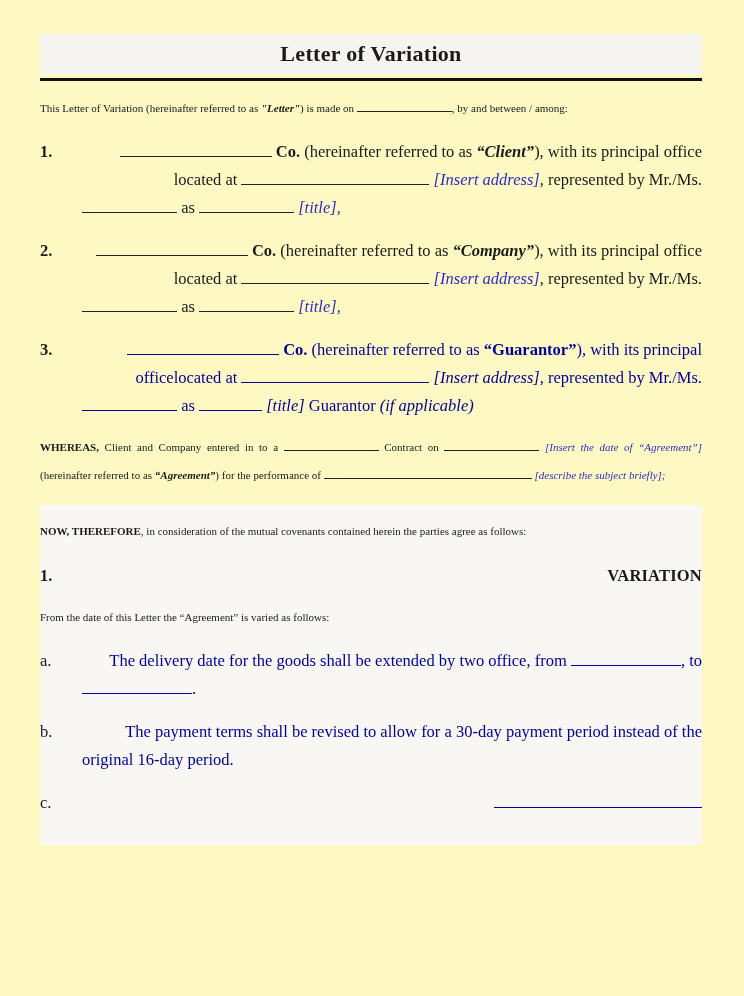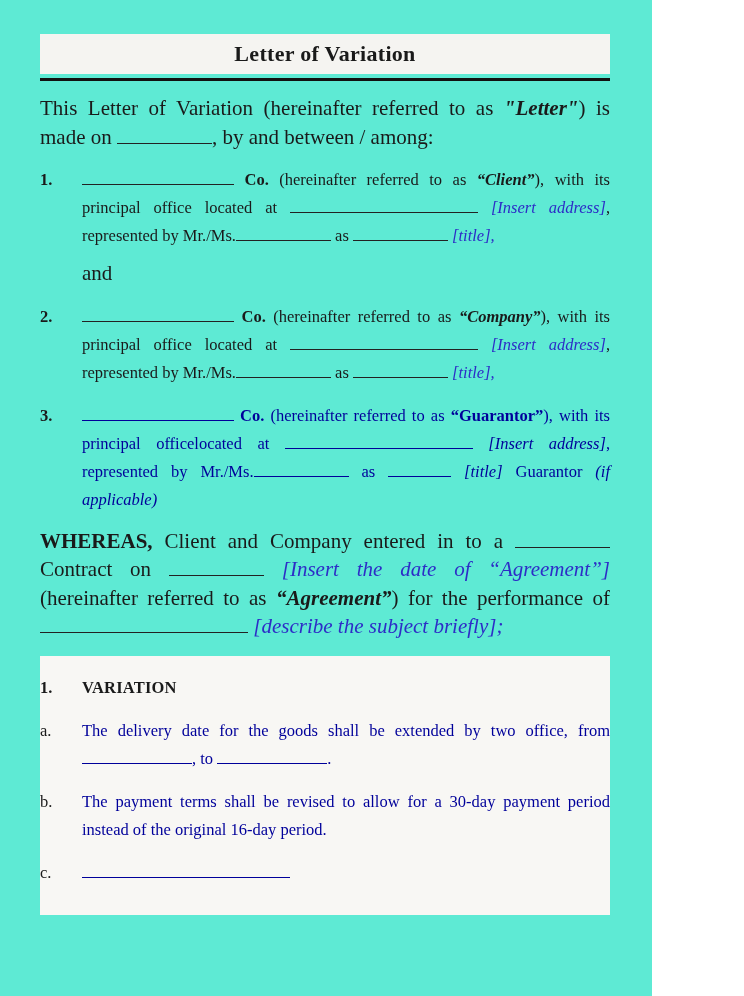--- a/index.html
+++ b/index.html
@@ -11,59 +11,59 @@
     --rule:#111111;
   }
   html,body{margin:0;padding:0;background:#ffffff;}
   body{
     width:744px;height:996px;overflow:hidden;
     font-family:"Liberation Serif","DejaVu Serif",serif;
     color:var(--text);
   }
   .page{
     box-sizing:border-box;
-    width:652px;height:996px;
+    width:744px;height:996px;
     padding:34px 42px 0 40px;
-    background:#5eead4;
+    background:#fef9c3;
   }
   .titlebar{
     background:var(--titlebar);
     text-align:center;
     padding:6px 0 7px 0;
   }
   .titlebar h1{
     margin:0;
     font-size:22px;
     line-height:27px;
     font-weight:bold;
     letter-spacing:0.3px;
   }
   .rule{
     border:none;
     border-top:3px solid var(--rule);
     margin:4px 0 0 0;
   }
   .para{
-    font-size:21px;
+    font-size:11px;
     line-height:28.5px;
     margin:13px 0 0 0;
   }
   .justify{text-align:justify;text-align-last:left;}
   .item{
     display:flex;
     margin:15px 0 0 0;
     font-size:16.5px;
     line-height:28px;
   }
   .item .marker{
     flex:0 0 42px;
     font-weight:bold;
   }
   .item .marker.plain{font-weight:normal;}
-  .item .itext{flex:1 1 auto;}
+  .item .itext{flex:1 1 auto;text-align:right;}
   .heading-item{margin-top:17px;}
   .heading-item .itext{font-weight:bold;letter-spacing:0.2px;}
   .and-sep{margin:9px 0 0 42px;}
   .band{
     background:var(--band);
     margin-top:15px;
     padding:1px 0 15px 0;
   }
   .band > .para:first-child{margin-top:11px;}
   
@@ -99,43 +99,44 @@
   </div>
   <hr class="rule">
 
   <p class="para justify"><span>This Letter of Variation (hereinafter referred to as </span><span class="bi">"Letter"</span><span>) is made on </span><span class="blank sm"></span><span>, by and between / among:</span></p>
 
   <div class="item">
     <span class="marker">1.</span>
     <div class="itext justify"><span class="blank lg"></span><span> </span><span class="b">Co.</span><span> (hereinafter referred to as </span><span class="bi">“Client”</span><span>), with its principal office located at </span><span class="blank xl"></span><span> </span><span class="hint">[Insert address]</span><span>, represented by Mr./Ms.</span><span class="blank sm"></span><span> as </span><span class="blank sm"></span><span> </span><span class="hint">[title],</span></div>
   </div>
 
-  <p class="para and-sep">and</p>
 
   <div class="item">
     <span class="marker">2.</span>
     <div class="itext justify"><span class="blank lg"></span><span> </span><span class="b">Co.</span><span> (hereinafter referred to as </span><span class="bi">“Company”</span><span>), with its principal office located at </span><span class="blank xl"></span><span> </span><span class="hint">[Insert address]</span><span>, represented by Mr./Ms.</span><span class="blank sm"></span><span> as </span><span class="blank sm"></span><span> </span><span class="hint">[title],</span></div>
   </div>
 
   <div class="item">
     <span class="marker">3.</span>
     <div class="itext justify"><span class="blank lg navy"></span><span> </span><span class="navy-b">Co.</span><span class="navy"> (hereinafter referred to as </span><span class="navy-bi">“Guarantor”</span><span class="navy">), with its principal officelocated at </span><span class="blank xl navy"></span><span> </span><span class="navy-i">[Insert address]</span><span class="navy">, represented by Mr./Ms.</span><span class="blank sm navy"></span><span class="navy"> as </span><span class="blank xs navy"></span><span> </span><span class="navy-i">[title]</span><span class="navy"> Guarantor </span><span class="navy-i">(if applicable)</span></div>
   </div>
 
   <p class="para justify"><span class="b">WHEREAS,</span><span> Client and Company entered in to a </span><span class="blank sm"></span><span> Contract on </span><span class="blank sm"></span><span> </span><span class="hint">[Insert the date of “Agreement”]</span><span> (hereinafter referred to as </span><span class="bi">“Agreement”</span><span>) for the performance of </span><span class="blank xxl"></span><span> </span><span class="hint">[describe the subject briefly];</span></p>
 
   <div class="band">
 
 
+    <p class="para justify"><span class="b">NOW, THEREFORE</span><span>, in consideration of the mutual covenants contained herein the parties agree as follows:</span></p>
 
     <div class="item heading-item">
       <span class="marker">1.</span>
       <div class="itext">VARIATION</div>
     </div>
 
+    <p class="para justify"><span>From the date of this Letter the “Agreement” is varied as follows:</span></p>
 
     <div class="item">
       <span class="marker plain">a.</span>
       <div class="itext justify"><span class="navy">The delivery date for the goods shall be extended by two office, from </span><span class="blank md navy"></span><span class="navy">, to </span><span class="blank md navy"></span><span class="navy">.</span></div>
     </div>
 
     <div class="item">
       <span class="marker plain">b.</span>
       <div class="itext justify"><span class="navy">The payment terms shall be revised to allow for a 30-day payment period instead of the original 16-day period.</span></div>
     </div>

